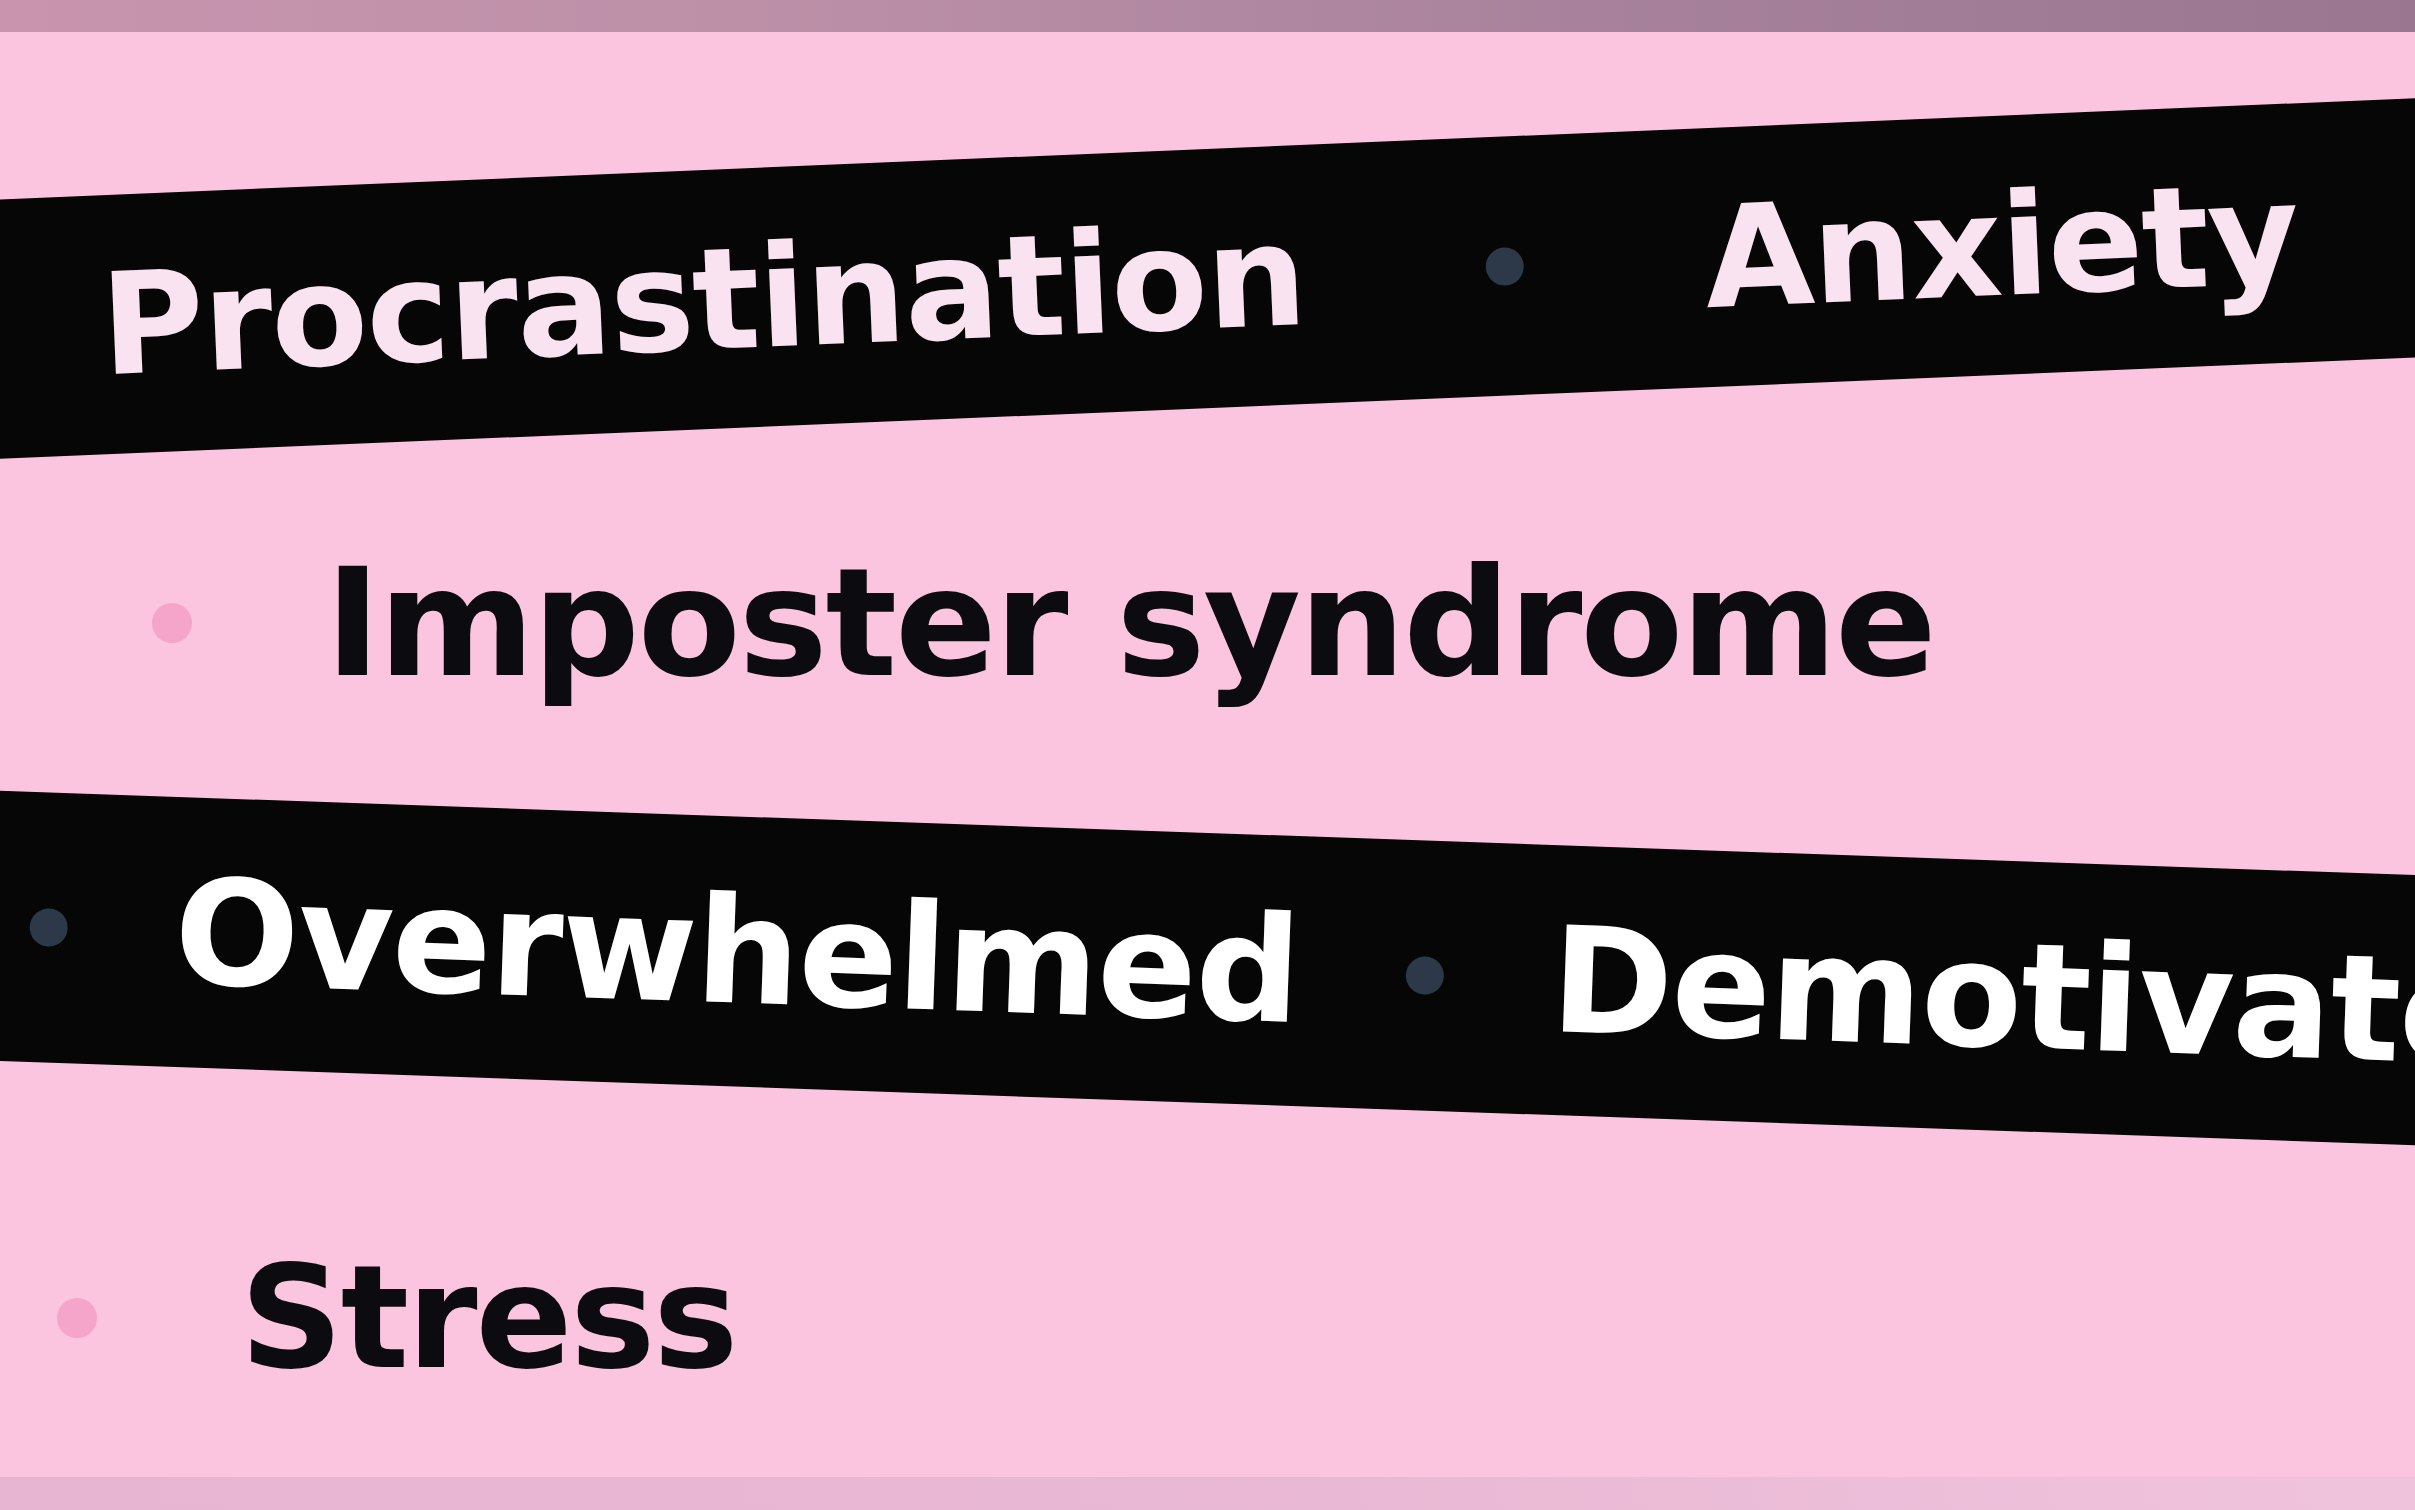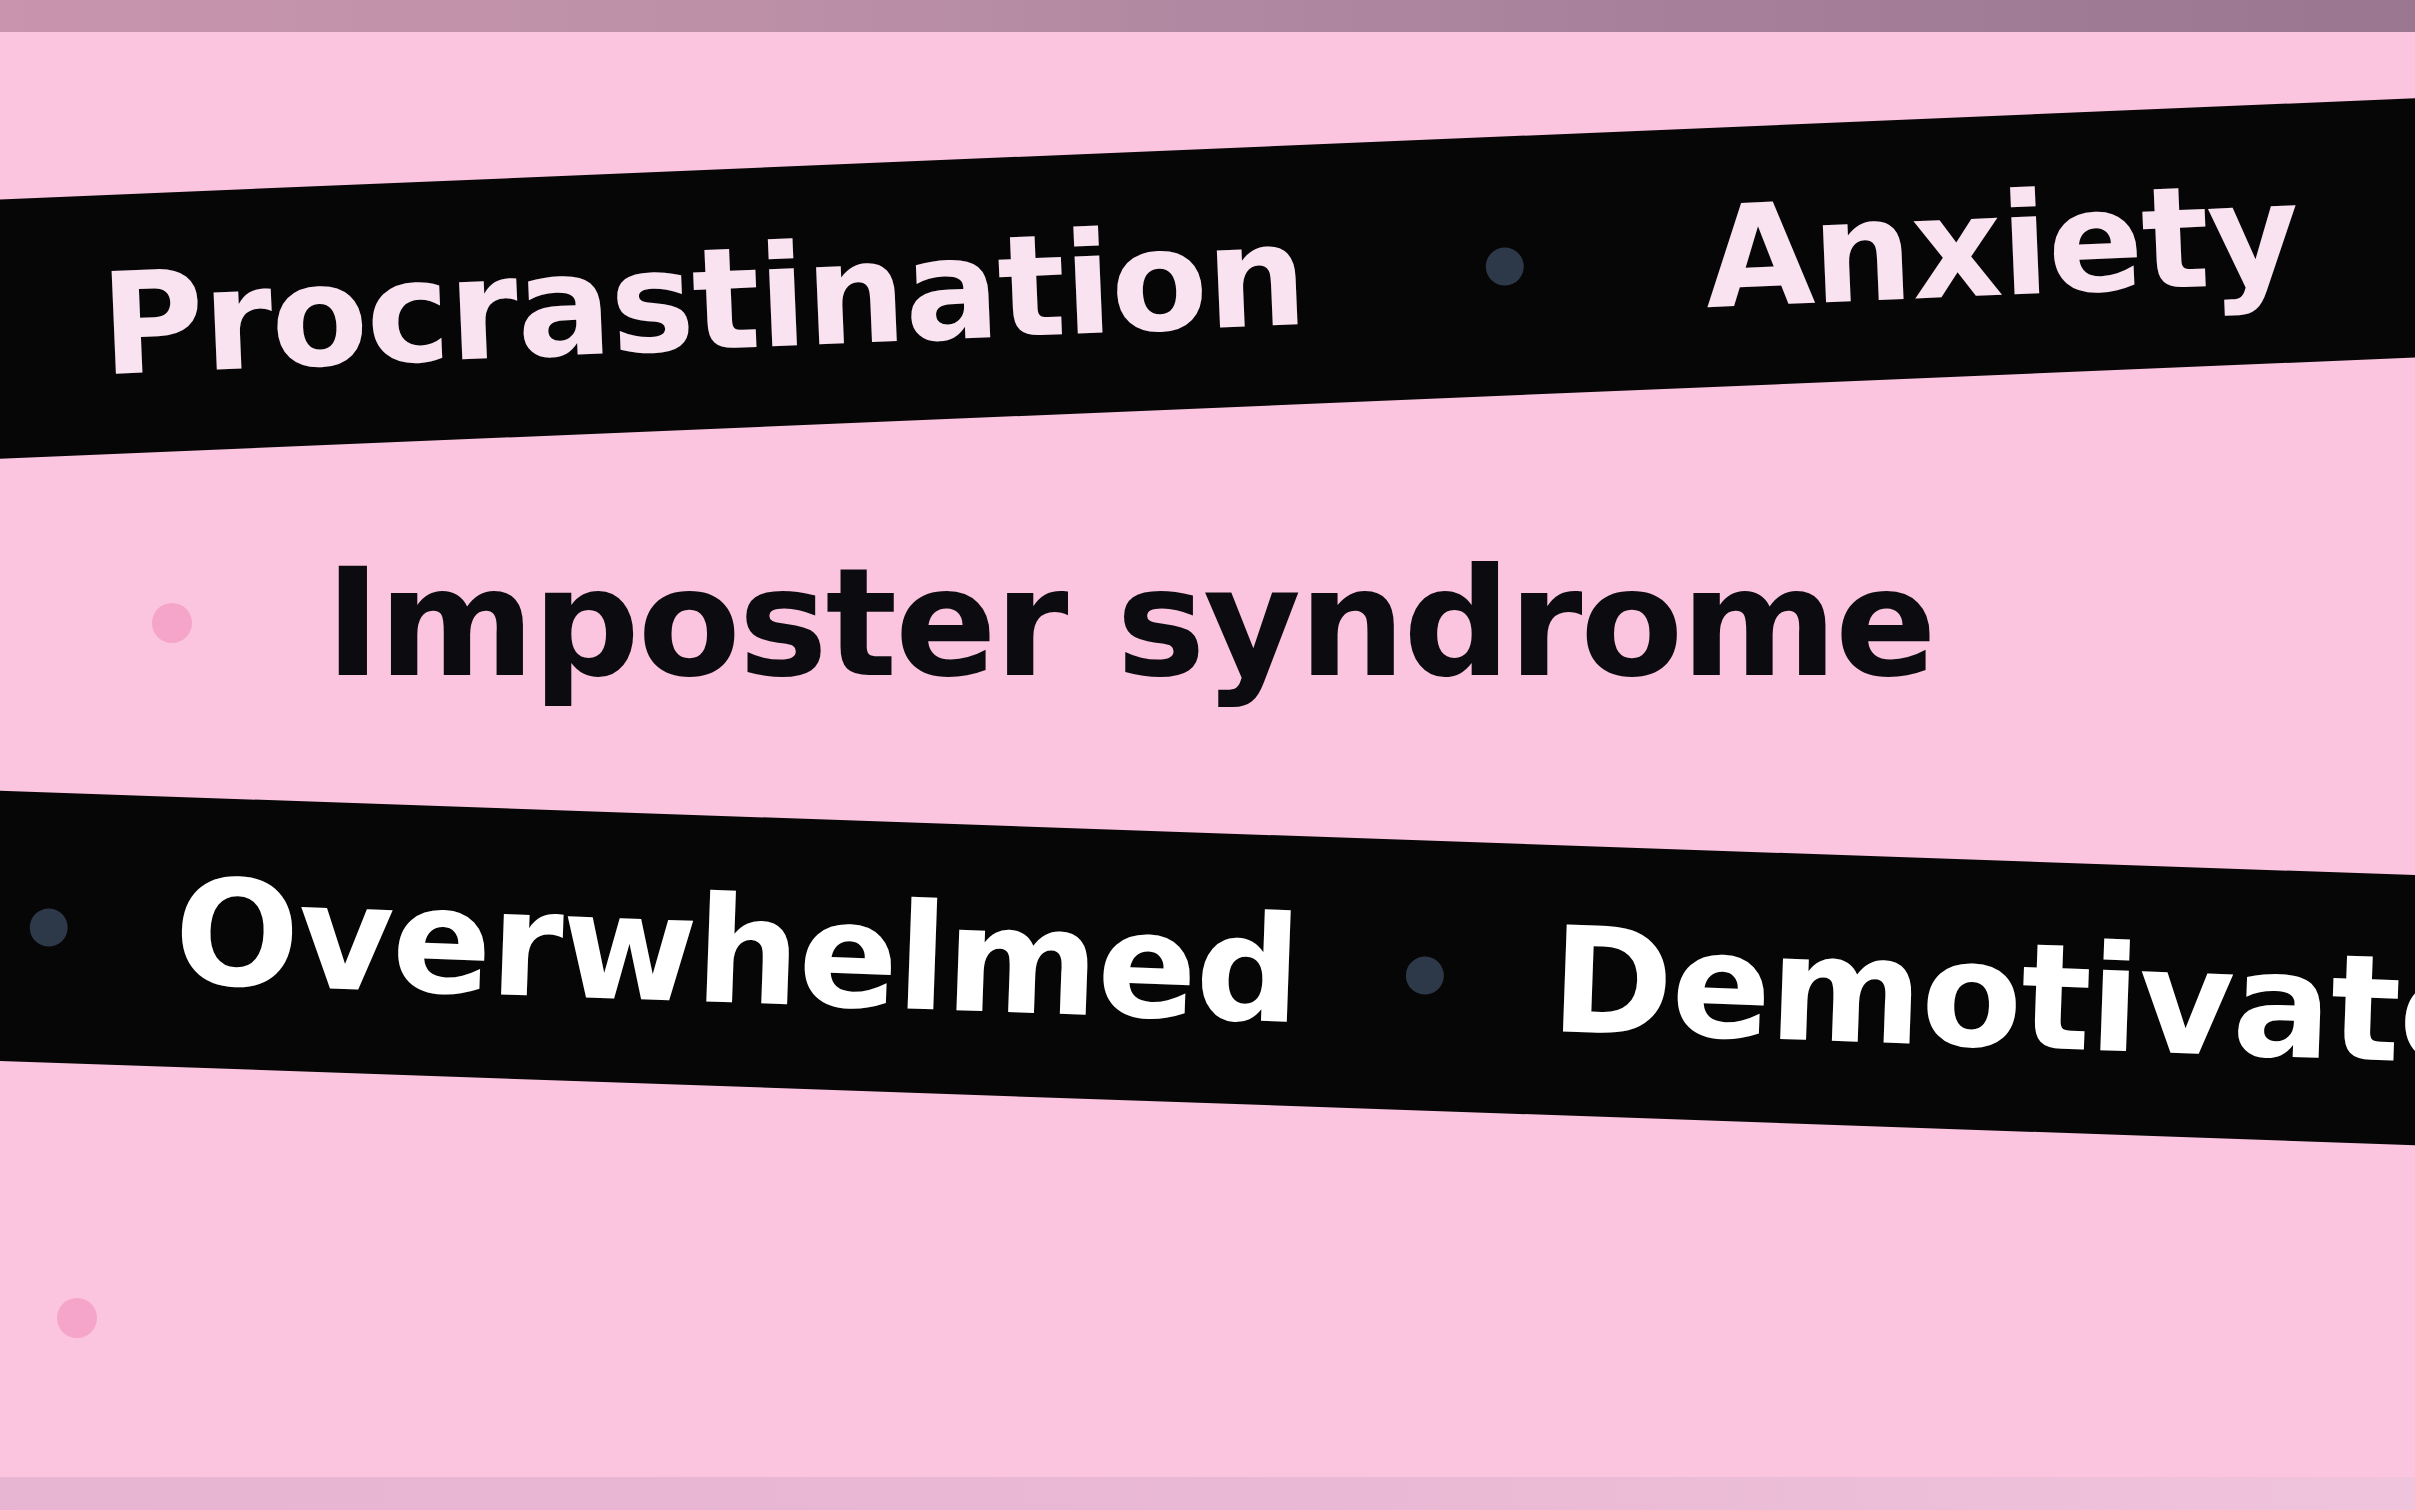--- a/index.html
+++ b/index.html
@@ -95,18 +95,19 @@
     <div class="band-inner row-3">
       <span class="dot dot-slate"></span>
       <span class="band-word">Overwhelmed</span>
       <span class="dot dot-slate"></span>
       <span class="band-word">Demotivated</span>
     </div>
   </div>
 
   <div class="pink-row row-4">
     <span class="dot dot-pink"></span>
+    <span>Stress</span>
   </div>
 
   <div class="bottom-bar"></div>
 
 </div>
 
 
 </body></html>

